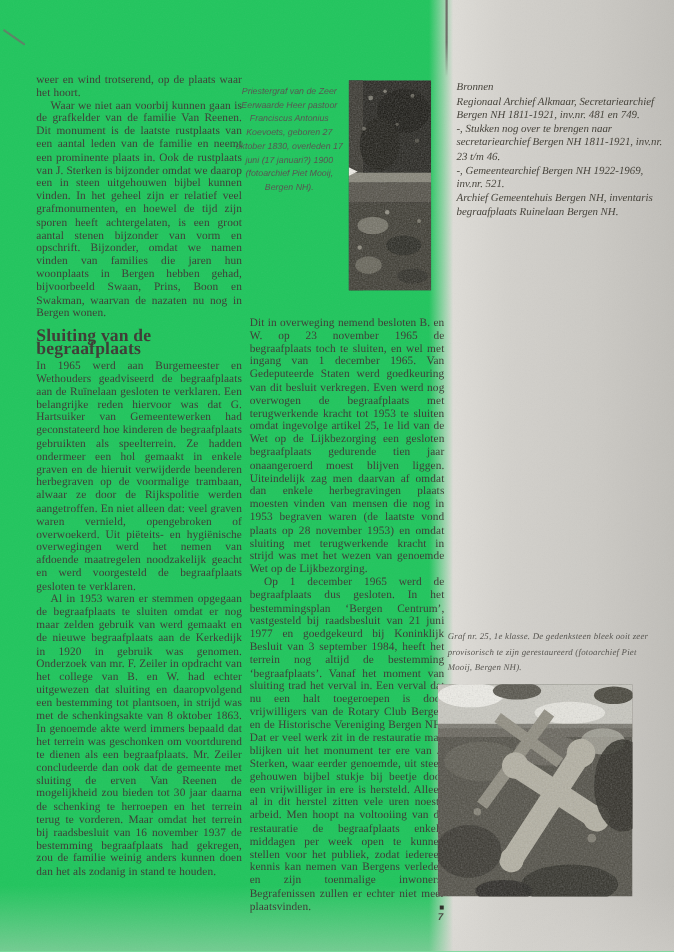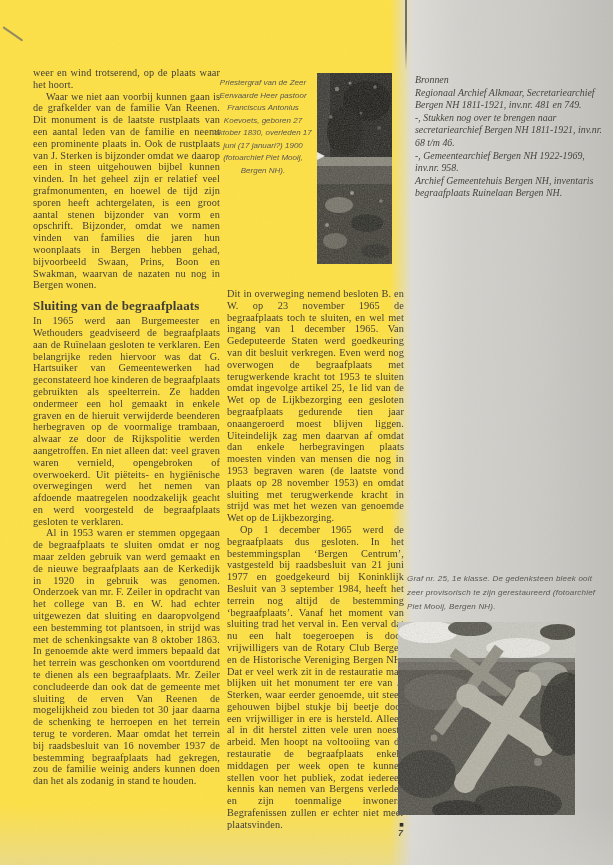--- a/index.html
+++ b/index.html
@@ -1,19 +1,19 @@
 <!DOCTYPE html>
 <html lang="nl"><head>
 <meta charset="utf-8">
 <style>
   html,body { margin:0; padding:0; }
   body { width:613px; height:865px; }
   .page {
     position:relative; width:613px; height:865px; overflow:hidden;
-    background:#fde047;
+    background:#22c55e;
     font-family:"Liberation Serif","DejaVu Serif",serif;
     color:#3e3b35;
   }
   .shade-right {
     position:absolute; top:0; left:390px; width:223px; height:865px;
     background:linear-gradient(90deg, rgba(222,220,215,0) 0px, #dedcd7 22px,
                #d3d1cc 70px, #cccac5 150px, #c0beb9 223px);
   }
   .shade-bottom {
     position:absolute; left:0; bottom:0; width:613px; height:60px;
@@ -26,29 +26,29 @@
   }
   .topline {
     position:absolute; left:405px; top:0; width:2px; height:70px;
     background:linear-gradient(#6e6c67 55%, rgba(110,108,103,0));
   }
   .col { position:absolute; text-align:justify; font-size:10.3px; line-height:11.8px; letter-spacing:.1px; }
   .col p { margin:0; }
   p.indent { text-indent:13px; }
   .col1 { left:33px;  top:67px;  width:187px; }
   .col2 { left:227px; top:288px; width:177px; }
-  .heading { font-size:13px; line-height:12px; font-weight:bold; margin:9px 0 3px 0; text-align:left; letter-spacing:.15px; }
+  .heading { font-size:16px; line-height:12px; font-weight:bold; margin:9px 0 3px 0; text-align:left; letter-spacing:.15px; }
   .endmark { float:right; font-size:7.5px; line-height:11.8px; color:#2e2c28; }
 
   .caption {
     position:absolute; font-family:"Liberation Sans","DejaVu Sans",sans-serif;
     font-style:italic; color:#56544f; font-size:8px;
   }
   .caption1 { left:214px; top:77px;  width:98px;  text-align:center; line-height:12.5px; }
-  .caption2 { left:407px; top:572px; width:196px; text-align:left;  line-height:14.2px; letter-spacing:.2px; }
+  .caption2 { left:407px; top:572px; width:196px; text-align:left;  line-height:14.2px; letter-spacing:.2px;font-family:Liberation Serif, serif; }
 
   .photo { position:absolute; margin:0; padding:0; }
   .photo svg { display:block; width:100%; height:100%; }
   .photo1 { left:317px; top:73px;  width:75px;  height:191px; }
   .photo2 { left:398px; top:622px; width:177px; height:193px; }
 
   .sidebar {
     position:absolute; left:415px; top:74px; width:187px;
     font-style:italic; font-size:9.9px; line-height:12.6px; color:#45423a;
   }
@@ -119,22 +119,22 @@
     <p class="body-p">Dit in overweging nemend besloten B. en W. op 23 november 1965 de begraafplaats toch te sluiten, en wel met ingang van 1 december 1965. Van Gedeputeerde Staten werd goedkeuring van dit besluit verkregen. Even werd nog overwogen de begraafplaats met terugwerkende kracht tot 1953 te sluiten omdat ingevolge artikel 25, 1e lid van de Wet op de Lijkbezorging een gesloten begraafplaats gedurende tien jaar onaangeroerd moest blijven liggen. Uiteindelijk zag men daarvan af omdat dan enkele herbegravingen plaats moesten vinden van mensen die nog in 1953 begraven waren (de laatste vond plaats op 28 november 1953) en omdat sluiting met terugwerkende kracht in strijd was met het wezen van genoemde Wet op de Lijkbezorging.</p>
     <p class="body-p indent">
       <span>Op 1 december 1965 werd de begraafplaats dus gesloten. In het bestemmingsplan ‘Bergen Centrum’, vastgesteld bij raadsbesluit van 21 juni 1977 en goedgekeurd bij Koninklijk Besluit van 3 september 1984, heeft het terrein nog altijd de bestemming ‘begraafplaats’. Vanaf het moment van sluiting trad het verval in. Een verval dat nu een halt toegeroepen is door vrijwilligers van de Rotary Club Bergen en de Historische Vereniging Bergen NH. Dat er veel werk zit in de restauratie mag blijken uit het monument ter ere van J. Sterken, waar eerder genoemde, uit steen gehouwen bijbel stukje bij beetje door een vrijwilliger in ere is hersteld. Alleen al in dit herstel zitten vele uren noeste arbeid. Men hoopt na voltooiing van de restauratie de begraafplaats enkele middagen per week open te kunnen stellen voor het publiek, zodat iedereen kennis kan nemen van Bergens verleden en zijn toenmalige inwoners. Begrafenissen zullen er echter niet meer plaatsvinden.</span>
       <span class="endmark">■</span>
     </p>
   </section>
 
   <aside class="sidebar">
     <div class="side-h">Bronnen</div>
     <div class="src">Regionaal Archief Alkmaar, Secretariearchief Bergen NH 1811-1921, inv.nr. 481 en 749.</div>
-    <div class="src">-, Stukken nog over te brengen naar secretariearchief Bergen NH 1811-1921, inv.nr. 68 t/m 46.</div>
-    <div class="src">-, Gemeentearchief Bergen NH 1922-1969, inv.nr. 958.</div>
+    <div class="src">-, Stukken nog over te brengen naar secretariearchief Bergen NH 1811-1921, inv.nr. 23 t/m 46.</div>
+    <div class="src">-, Gemeentearchief Bergen NH 1922-1969, inv.nr. 521.</div>
     <div class="src">Archief Gemeentehuis Bergen NH, inventaris begraafplaats Ruinelaan Bergen NH.</div>
   </aside>
 
   <aside class="caption caption2">Graf nr. 25, 1e klasse. De gedenksteen bleek ooit zeer provisorisch te zijn gerestaureerd (fotoarchief Piet Mooij, Bergen NH).</aside>
 
   <figure class="photo photo2">
     <svg viewBox="0 0 177 193" preserveAspectRatio="none" xmlns="http://www.w3.org/2000/svg">
       <defs>
         <filter id="n-p2">
             <feTurbulence type="fractalNoise" baseFrequency="0.7" numOctaves="2" seed="9" stitchTiles="stitch"></feTurbulence>

